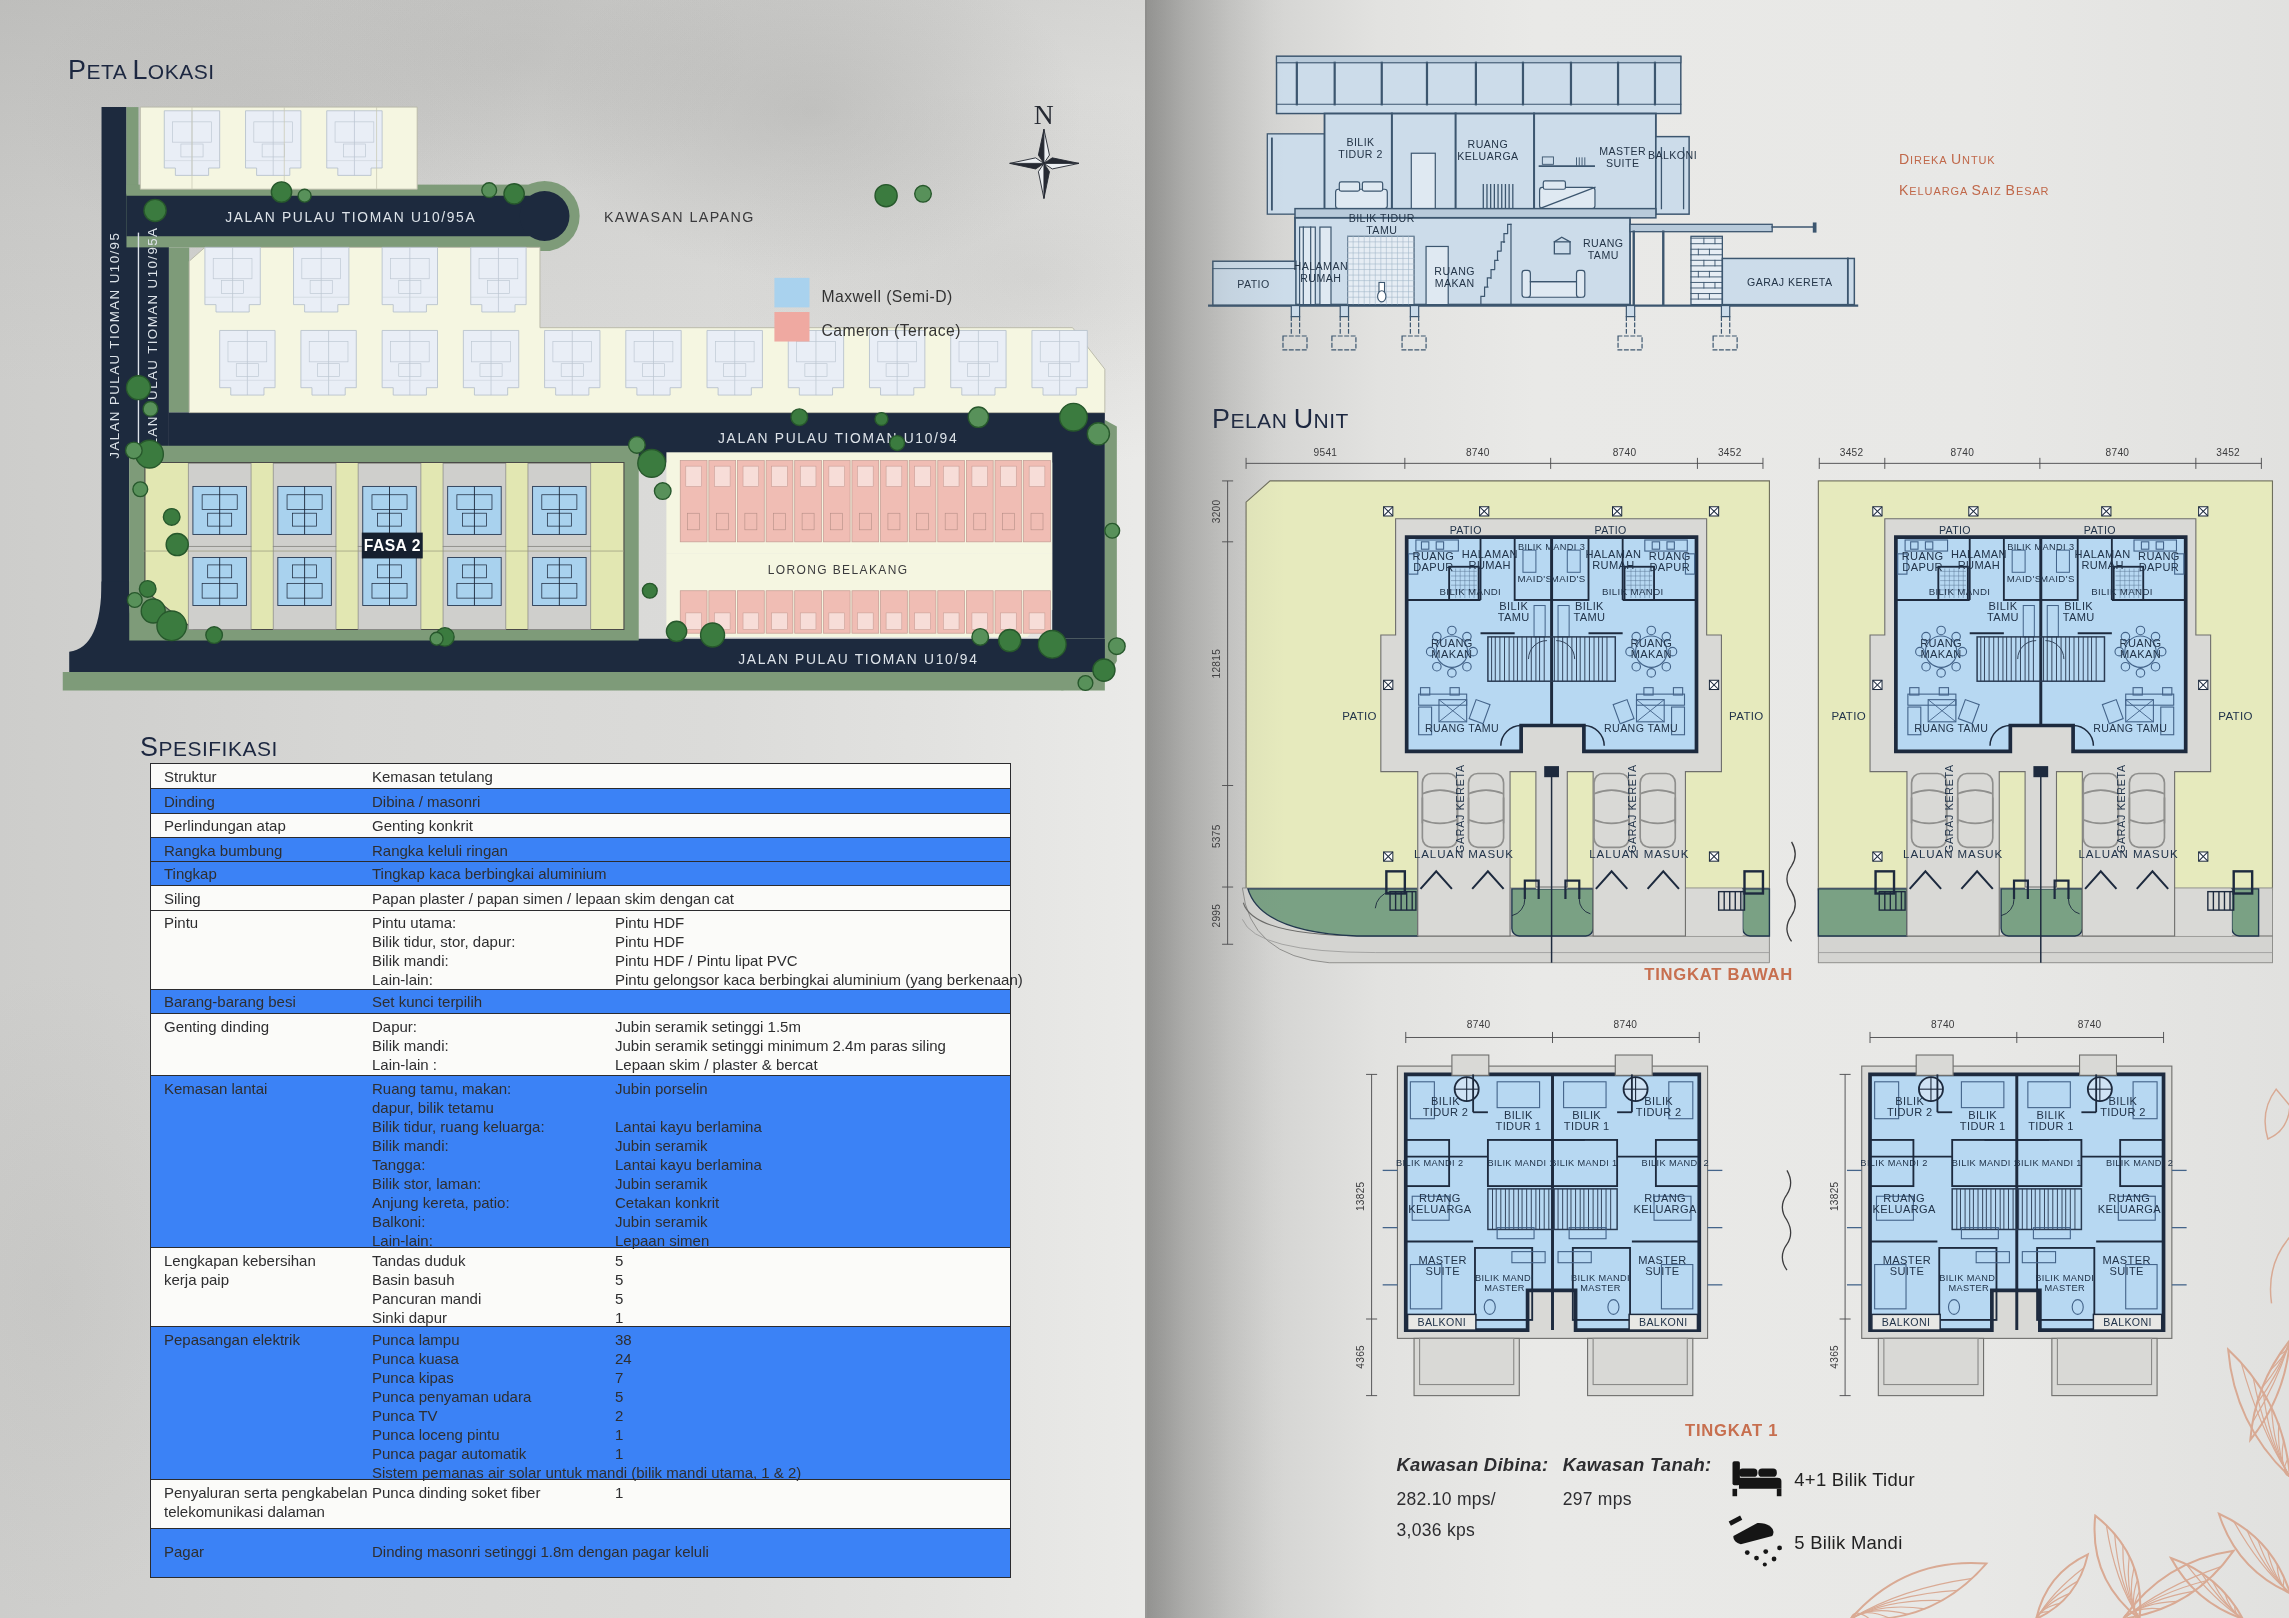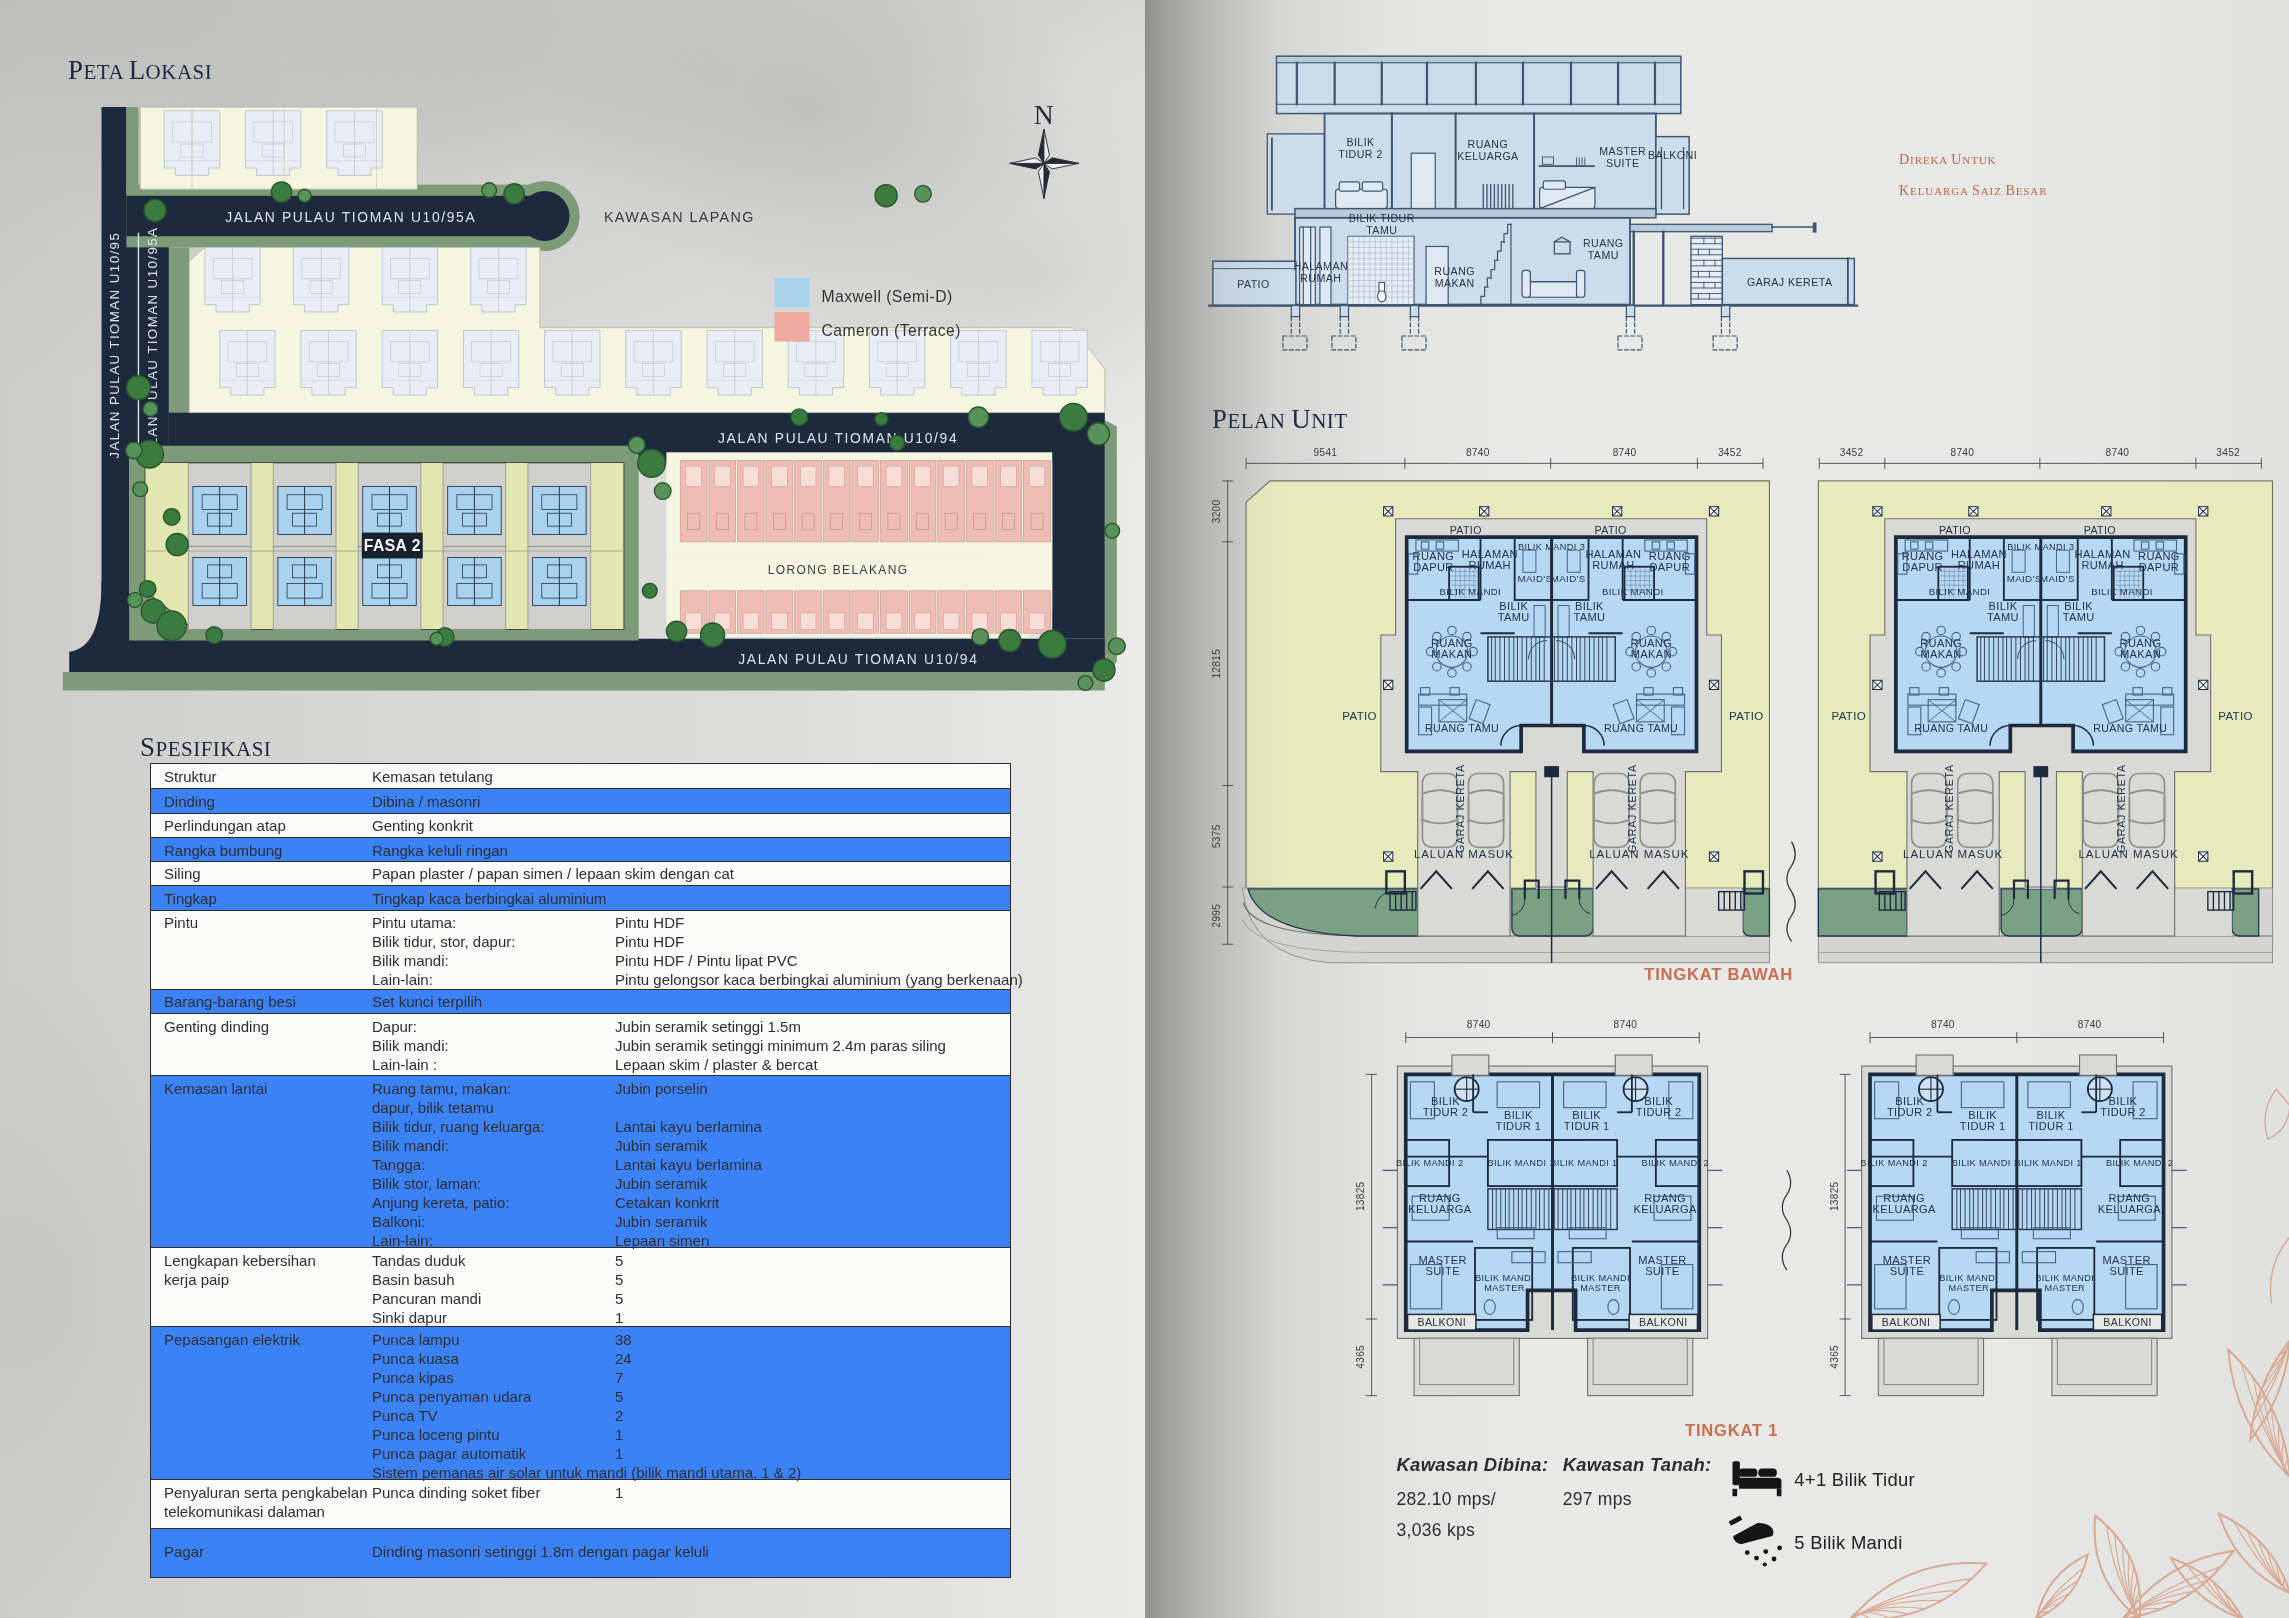--- a/index.html
+++ b/index.html
@@ -1,18 +1,18 @@
 <!DOCTYPE html>
 <html style="font-size:14.8px"><head><meta charset="utf-8">
 <style>
  html,body{margin:0;padding:0}
  body{width:2290px;height:1619px;position:relative;overflow:hidden;
       font-family:"Liberation Sans",sans-serif;background:#d8d8d6}
  .abs{position:absolute}
- .sertitle{font-family:Liberation Serif, serif;color:#1c2740;letter-spacing:0.9px;white-space:nowrap}
+ .sertitle{font-family:Liberation Sans, sans-serif;color:#1c2740;letter-spacing:0.9px;white-space:nowrap}
  .sertitle .b{font-size:128%}
  #spec{position:absolute;left:150px;top:763px;width:859px;border:1.8px solid #2b2b2e;background:#fbfbf9}
  #spec .row{position:relative;border-top:1.4px solid #2b2b2e;font-size:15px;color:#2e2e30;line-height:19px}
  #spec .row:first-child{border-top:none}
  #spec .g{background:#3b82f6}
  #spec .c1{position:absolute;left:13px;top:2.8px;width:231px;white-space:nowrap}
  #spec .c2{position:absolute;left:221px;top:2.8px;width:222px;white-space:nowrap}
  #spec .c3{position:absolute;left:464px;top:2.8px;width:413px;white-space:nowrap}
 </style></head><body>
 
@@ -44,27 +44,27 @@
       <div class="c2" style="width:628px">Dibina / masonri</div>
     </div>
 <div class="row" style="height:23.5px">
       <div class="c1" style="">Perlindungan atap</div>
       <div class="c2" style="width:628px">Genting konkrit</div>
     </div>
 <div class="row g" style="height:22.6px">
       <div class="c1" style="">Rangka bumbung</div>
       <div class="c2" style="width:628px">Rangka keluli ringan</div>
     </div>
+<div class="row g" style="height:23.5px">
+      <div class="c1" style="">Tingkap</div>
+      <div class="c2" style="width:628px">Tingkap kaca berbingkai aluminium</div>
+    </div>
 <div class="row" style="height:23.5px">
       <div class="c1" style="">Siling</div>
       <div class="c2" style="width:628px">Papan plaster / papan simen / lepaan skim dengan cat</div>
-    </div>
-<div class="row g" style="height:23.5px">
-      <div class="c1" style="">Tingkap</div>
-      <div class="c2" style="width:628px">Tingkap kaca berbingkai aluminium</div>
     </div>
 <div class="row" style="height:78px">
       <div class="c1" style="">Pintu</div>
       <div class="c2">Pintu utama:<br>Bilik tidur, stor, dapur:<br>Bilik mandi:<br>Lain-lain:</div>
       <div class="c3">Pintu HDF<br>Pintu HDF<br>Pintu HDF / Pintu lipat PVC<br>Pintu gelongsor kaca berbingkai aluminium (yang berkenaan)</div>
     </div>
 <div class="row g" style="height:23.5px">
       <div class="c1" style="">Barang-barang besi</div>
       <div class="c2" style="width:628px">Set kunci terpilih</div>
     </div>

